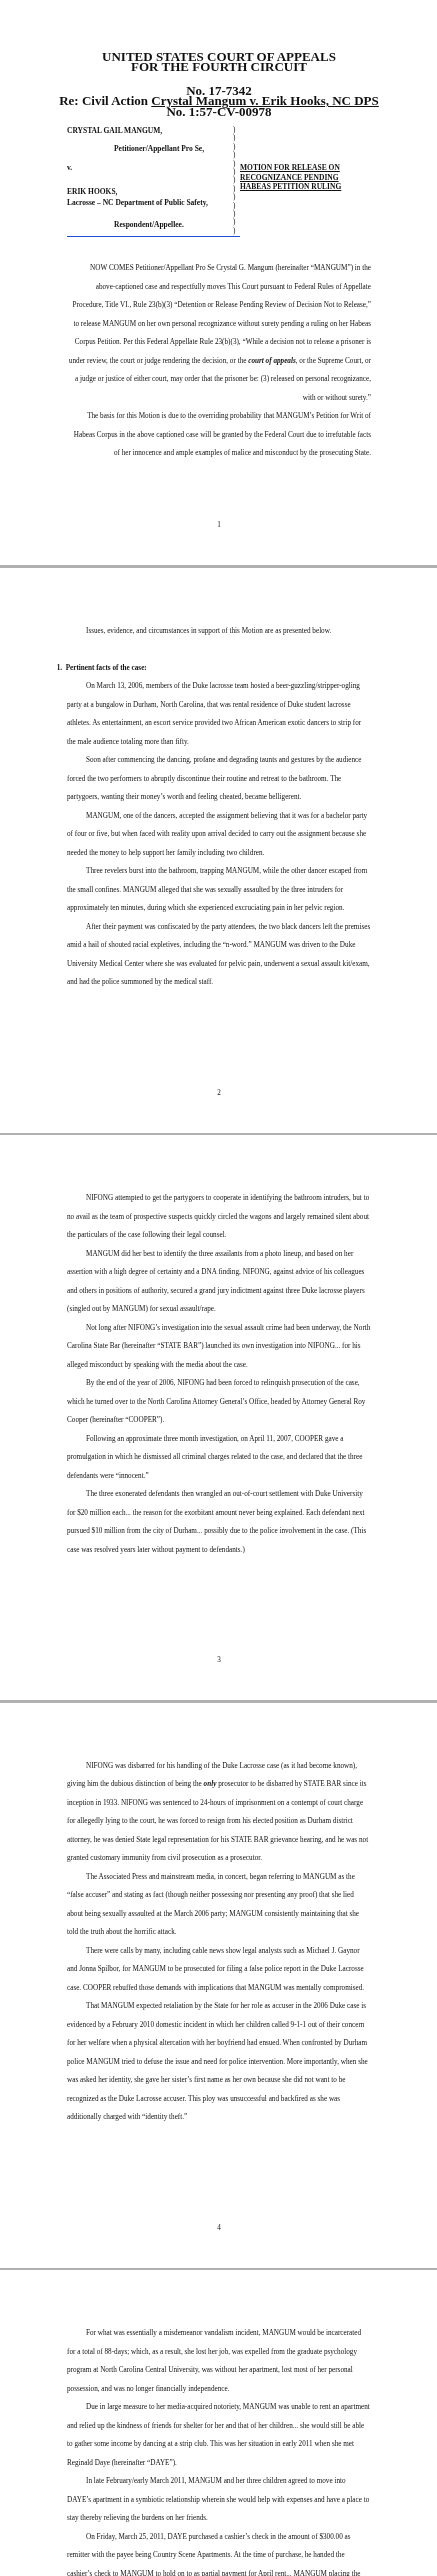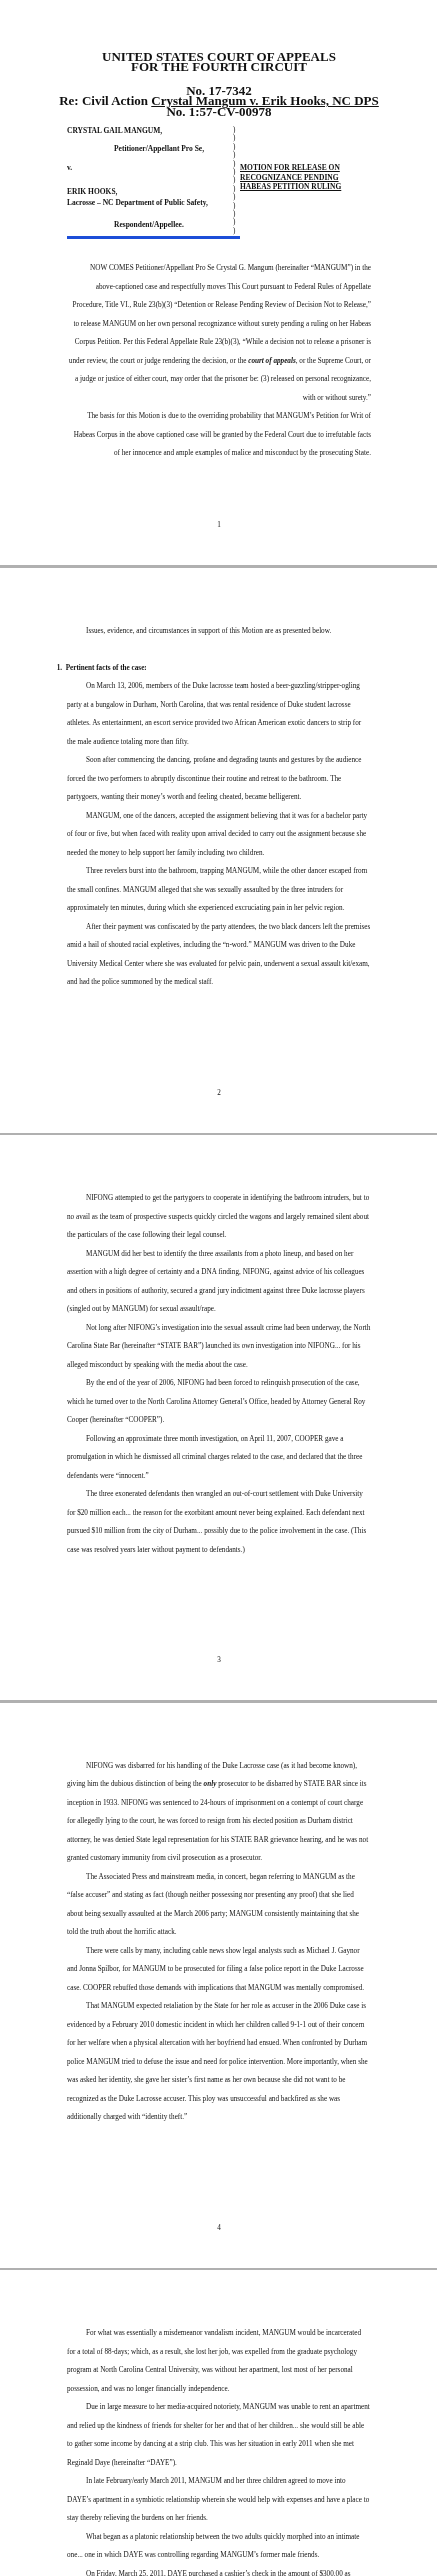--- a/index.html
+++ b/index.html
@@ -10,21 +10,21 @@
   
   .court-header { position:absolute; top:52px; left:0; width:100%; text-align:center;
                   font-weight:bold; font-size:13px; line-height:10.3px; }
   .case-no { margin-top:13.4px; }
   .u { text-decoration:underline; }
 
   
   .caption { position:absolute; top:126px; left:67px; width:309px; height:111px;
              font-weight:bold; font-size:7.5px; }
   .cap-left-box { position:absolute; left:0; top:0; width:173px; height:110px;
-                  border-bottom:3px solid #1d4ed8; }
+                  border-bottom:1px solid #1d4ed8; }
   .cap-row { position:absolute; left:0; white-space:nowrap; }
   .cap-indent { left:19px;padding-left:28px; }
   .cap-parens { position:absolute; left:166px; top:0; font-weight:normal; font-size:7.2px;
                 line-height:8.4px; }
   .cap-right { position:absolute; left:173px; top:37px; width:134px;
                font-size:7.5px; line-height:9.7px; }
   .cap-right div { text-decoration:underline; white-space:nowrap; }
 
   
   .page-body { position:absolute; left:67px; width:304px; font-size:7.2px;
@@ -132,20 +132,19 @@
     <div class="page-num">4</div>
   </section>
 
   <div class="page-sep"></div>
 
   <section class="page">
     <div class="page-body body-pn">
         <p class="para"><span>For what was essentially a misdemeanor vandalism incident, MANGUM would be incarcerated for a total of 88-days; which, as a result, she lost her job, was expelled from the graduate psychology program at North Carolina Central University, was without her apartment, lost most of her personal possession, and was no longer financially independence.</span></p>
         <p class="para"><span>Due in large measure to her media-acquired notoriety, MANGUM was unable to rent an apartment and relied up the kindness of friends for shelter for her and that of her children... she would still be able to gather some income by dancing at a strip club.  This was her situation in early 2011 when she met Reginald Daye (hereinafter “DAYE”).</span></p>
         <p class="para"><span>In late February/early March 2011, MANGUM and her three children agreed to move into DAYE’s apartment in a symbiotic relationship wherein she would help with expenses and have a place to stay thereby relieving the burdens on her friends.</span></p>
-        <p class="para"><span>What began as a platonic relationship between the two adults quickly morphed into an intimate one... one in which DAYE was controlling regarding MANGUM’s former male friends.</span></p>
         <p class="para"><span>On Friday, March 25, 2011, DAYE purchased a cashier’s check in the amount of $300.00 as remitter with the payee being Country Scene Apartments.  At the time of purchase, he handed the cashier’s check to MANGUM to hold on to as partial payment for April rent... MANGUM placing the cashier’s check in her black purse.&nbsp;&nbsp;&nbsp;</span></p>
       </div>
 
   </section>
 
 </div>
 
 
 </body></html>

